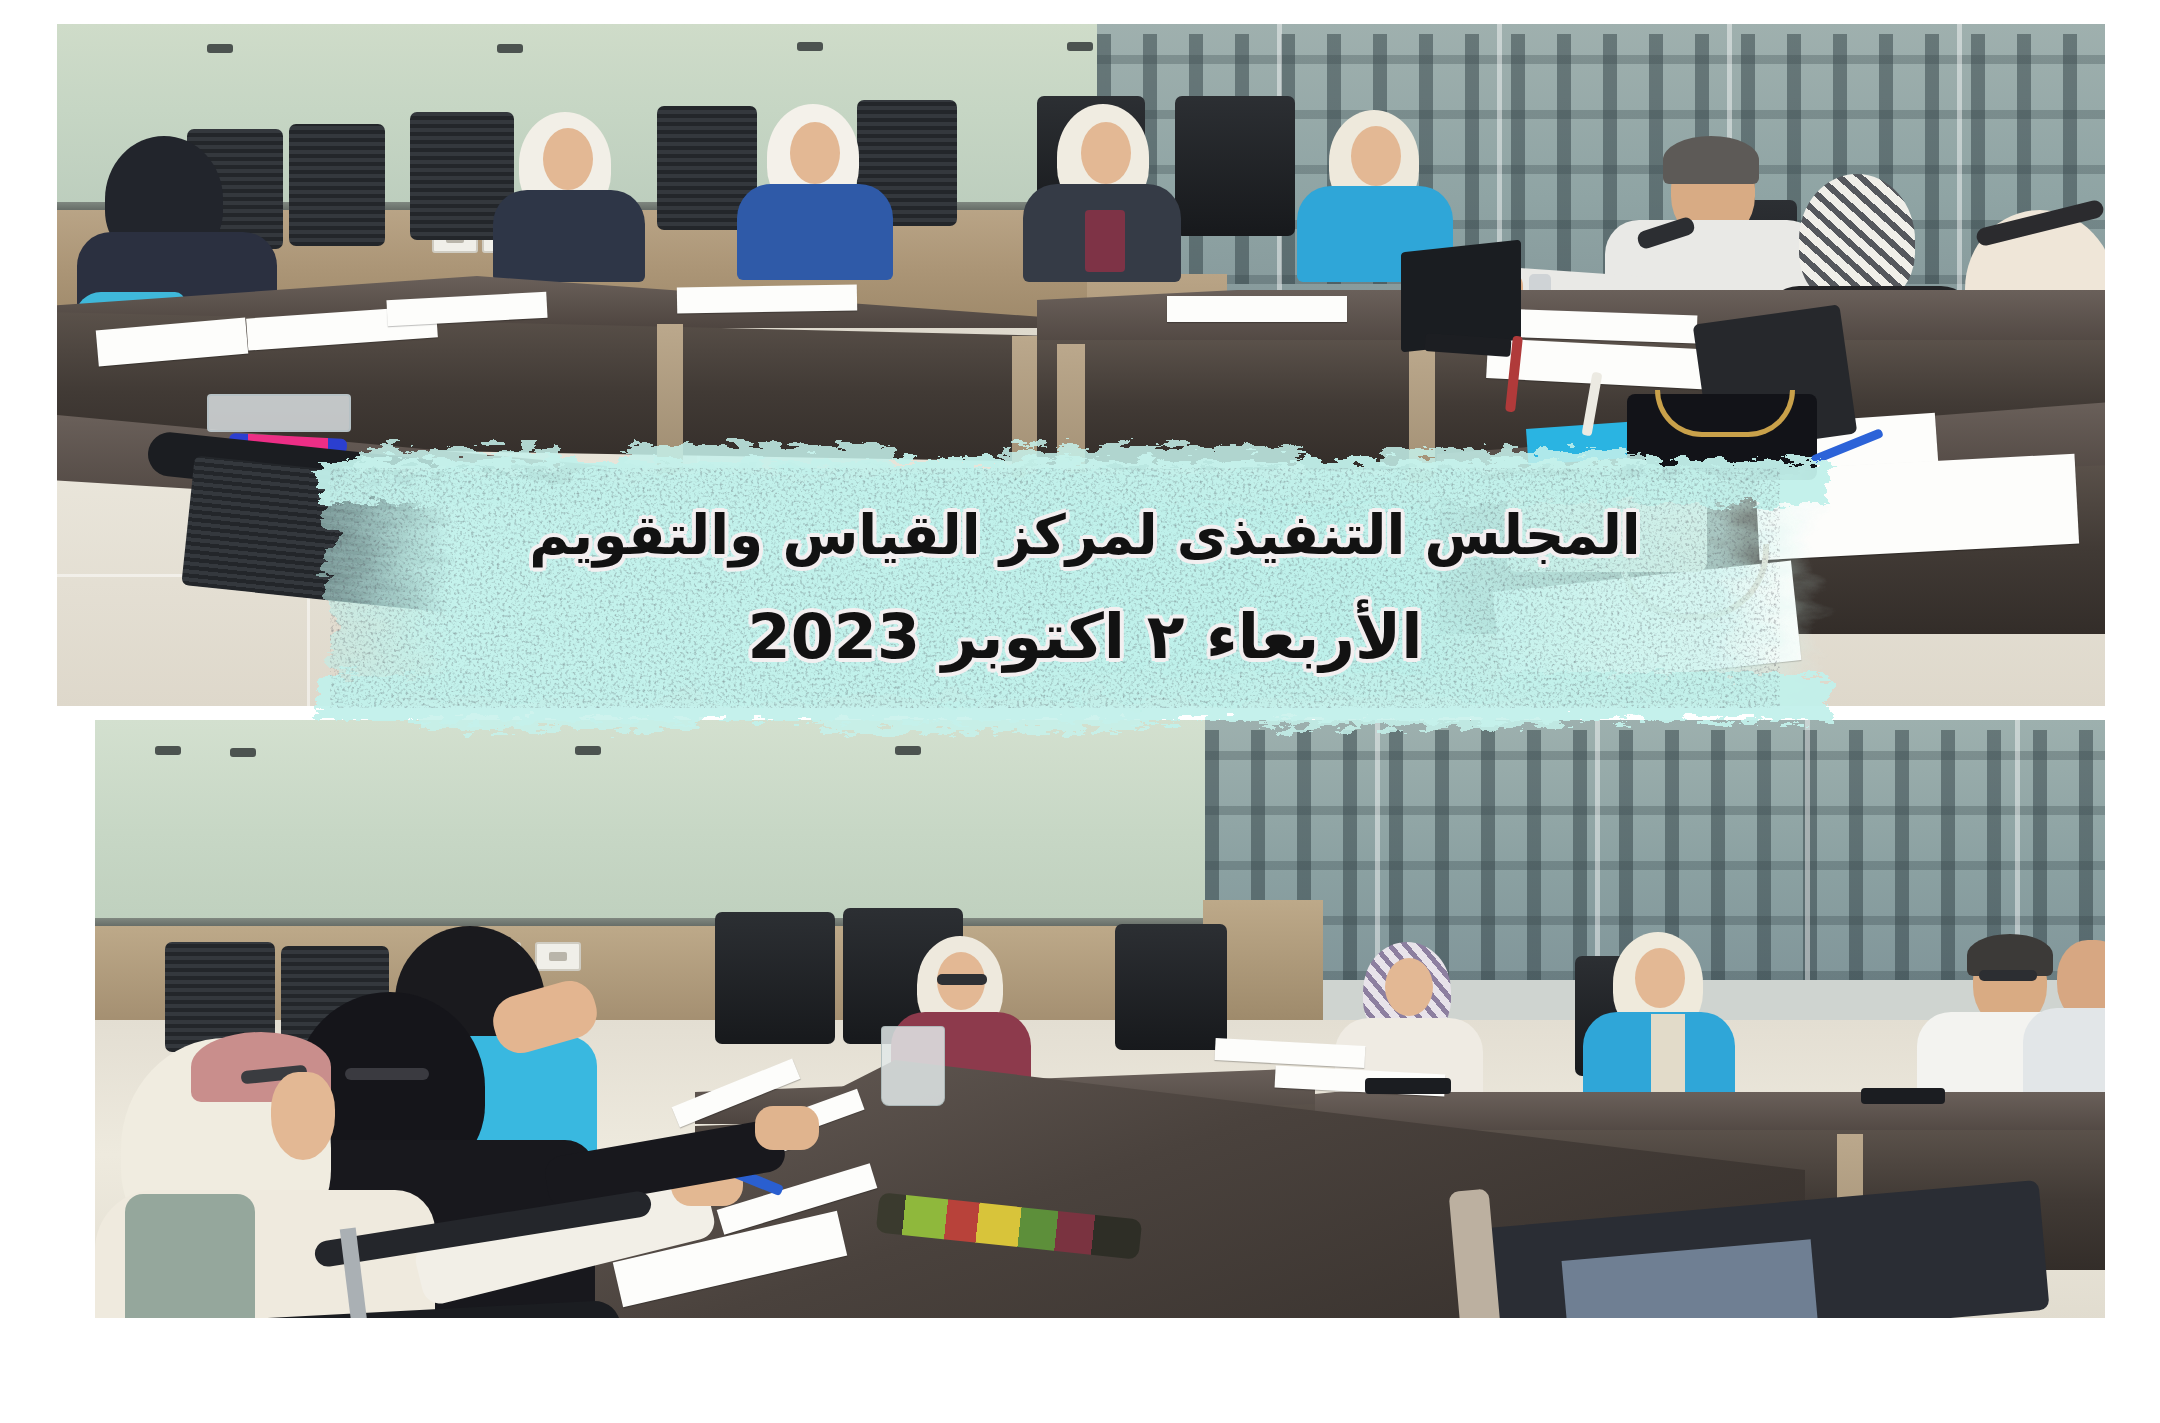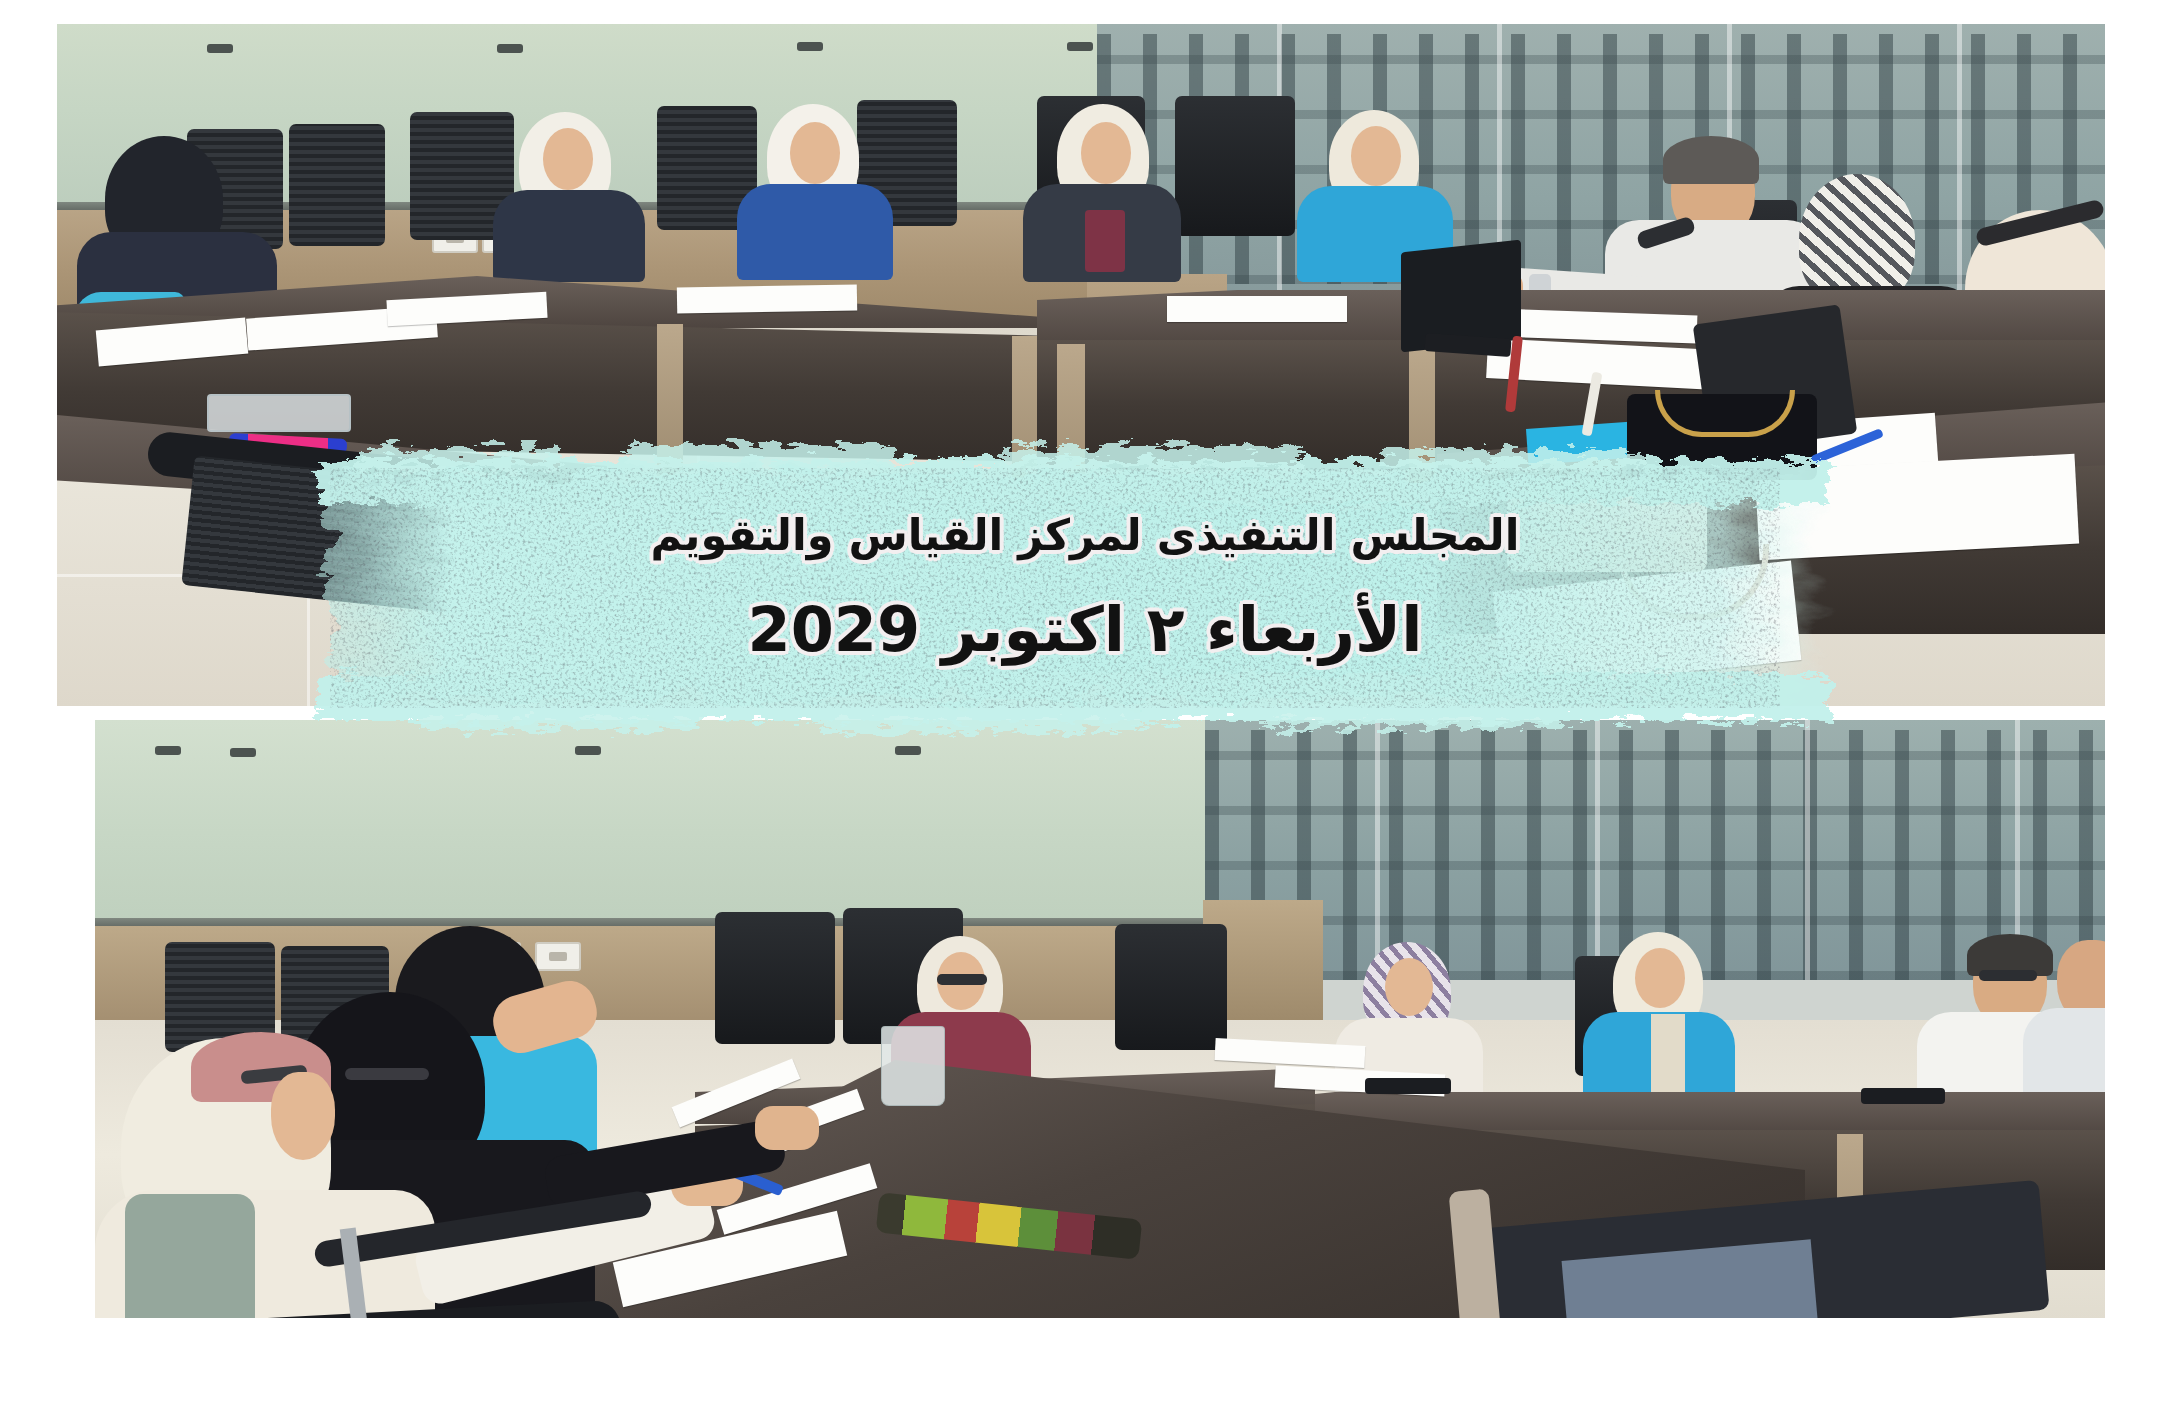--- a/index.html
+++ b/index.html
@@ -83,21 +83,21 @@
   #banner-text{position:absolute;inset:0;z-index:3;
      display:flex;flex-direction:column;align-items:center;justify-content:center;
      direction:rtl;}
   .btxt{color:#121212;font-weight:bold;white-space:nowrap;
         font-family:"DejaVu Sans","Liberation Sans",sans-serif;
         text-shadow:
           -3px -3px 0 #f3eff0, 3px -3px 0 #f3eff0,
           -3px  3px 0 #f3eff0, 3px  3px 0 #f3eff0,
           -4px  0   0 #f3eff0, 4px  0   0 #f3eff0,
            0   -4px 0 #f3eff0, 0    4px 0 #f3eff0;}
-  #banner-line1{font-size:43px;line-height:1.15;letter-spacing:0px;}
+  #banner-line1{font-size:55px;line-height:1.15;letter-spacing:0px;}
   #banner-line2{font-size:62px;line-height:1.15;margin-top:34px;}
 </style>
 </head>
 <body>
 
 <div class="stage">
 
   <div class="photo" id="photo-top">
 
     <div class="sc tp-glass"></div>
@@ -385,17 +385,17 @@
         <rect x="960" y="266" width="300" height="24" fill="#c6f2ec"></rect>
       </g>
 
       <g filter="url(#speck)" opacity="0.55">
         <rect x="30" y="30" width="1450" height="240" fill="#000"></rect>
       </g>
     </svg>
 
     <div id="banner-text">
       <div class="btxt" id="banner-line1">المجلس التنفيذى لمركز القياس والتقويم</div>
-      <div class="btxt" id="banner-line2">الأربعاء ٢ اكتوبر 2029</div>
+      <div class="btxt" id="banner-line2">الأربعاء ٢ اكتوبر 2023</div>
     </div>
   </div>
 
 </div>
 
 </body></html>

